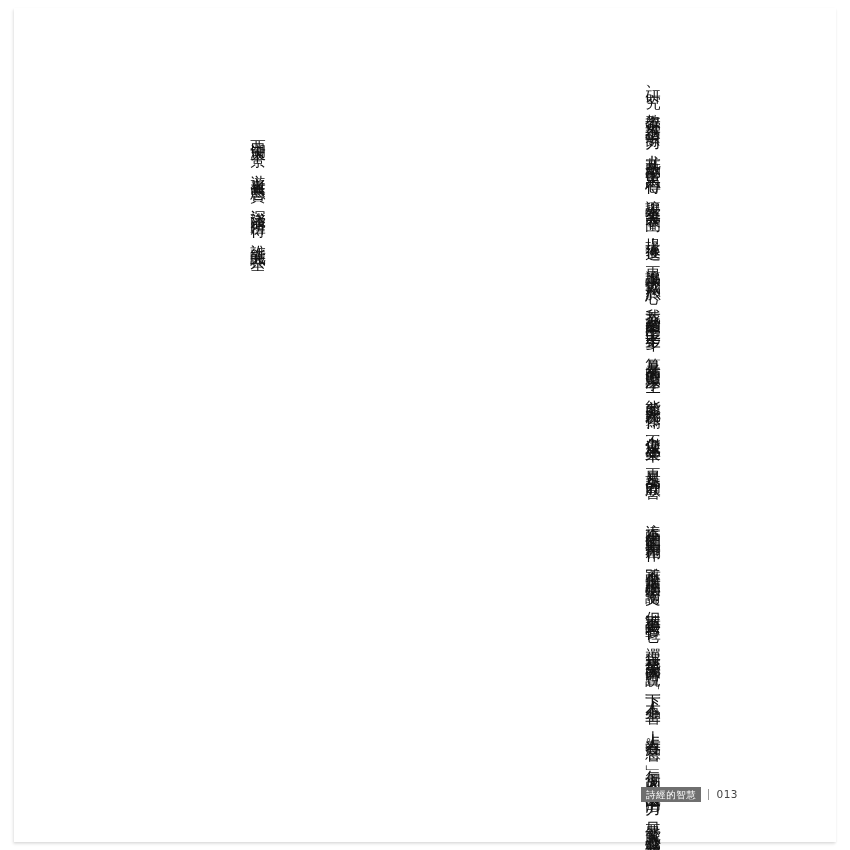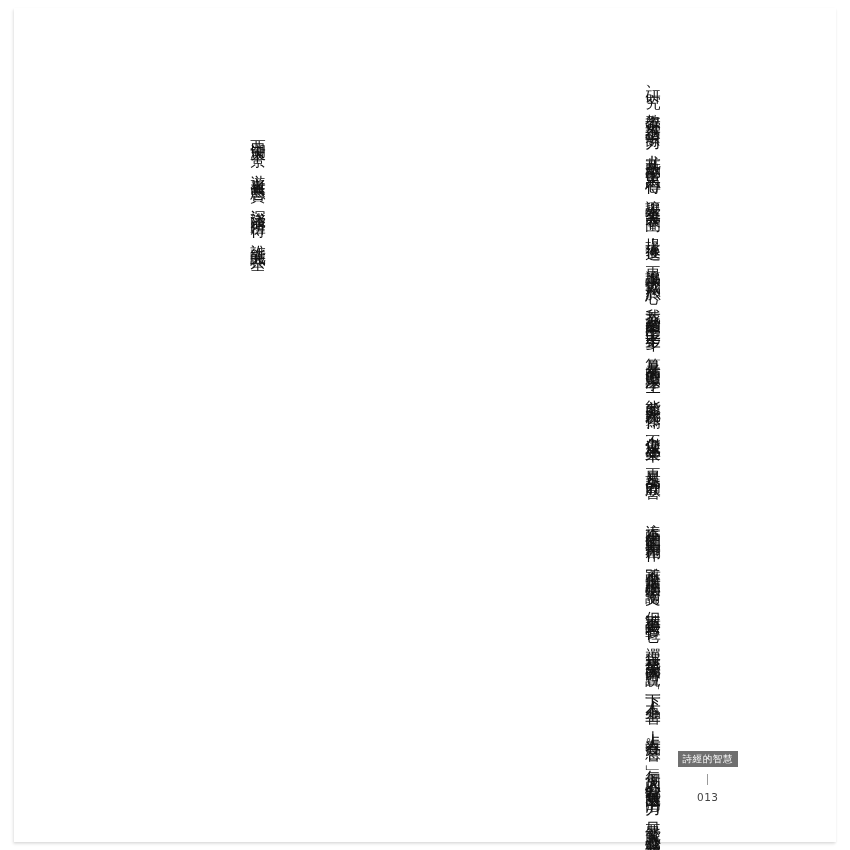--- a/index.html
+++ b/index.html
@@ -79,21 +79,21 @@
     font-size: 15.5px;
     letter-spacing: 3.2px;
     margin-left: 10px;
   }
   
   #footer {
     position: absolute;
     right: 112px;
     bottom: 48px;
     display: flex;
-    flex-direction: column;
+    flex-direction: row;
     align-items: center;
     gap: 7px;
   }
   #footer .book-title {
     font-family: "DejaVu Serif", serif;
     font-size: 9.5px;
     color: #ffffff;
     background: #6f6f6f;
     padding: 3px 5px 3px 5px;
     letter-spacing: 0.6px;

